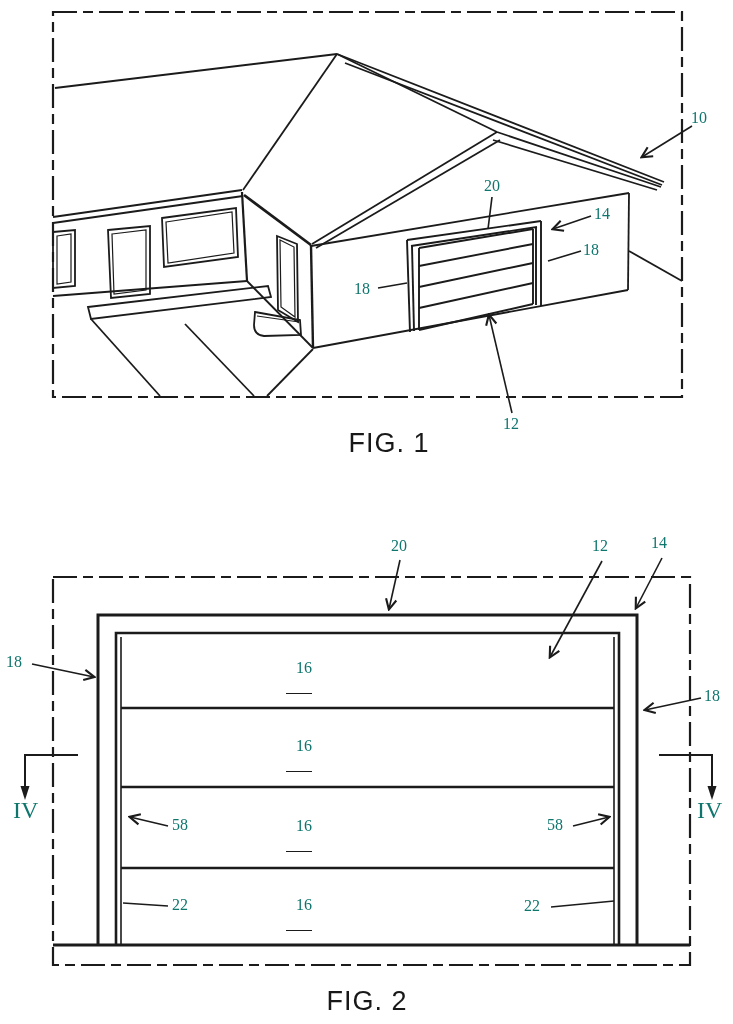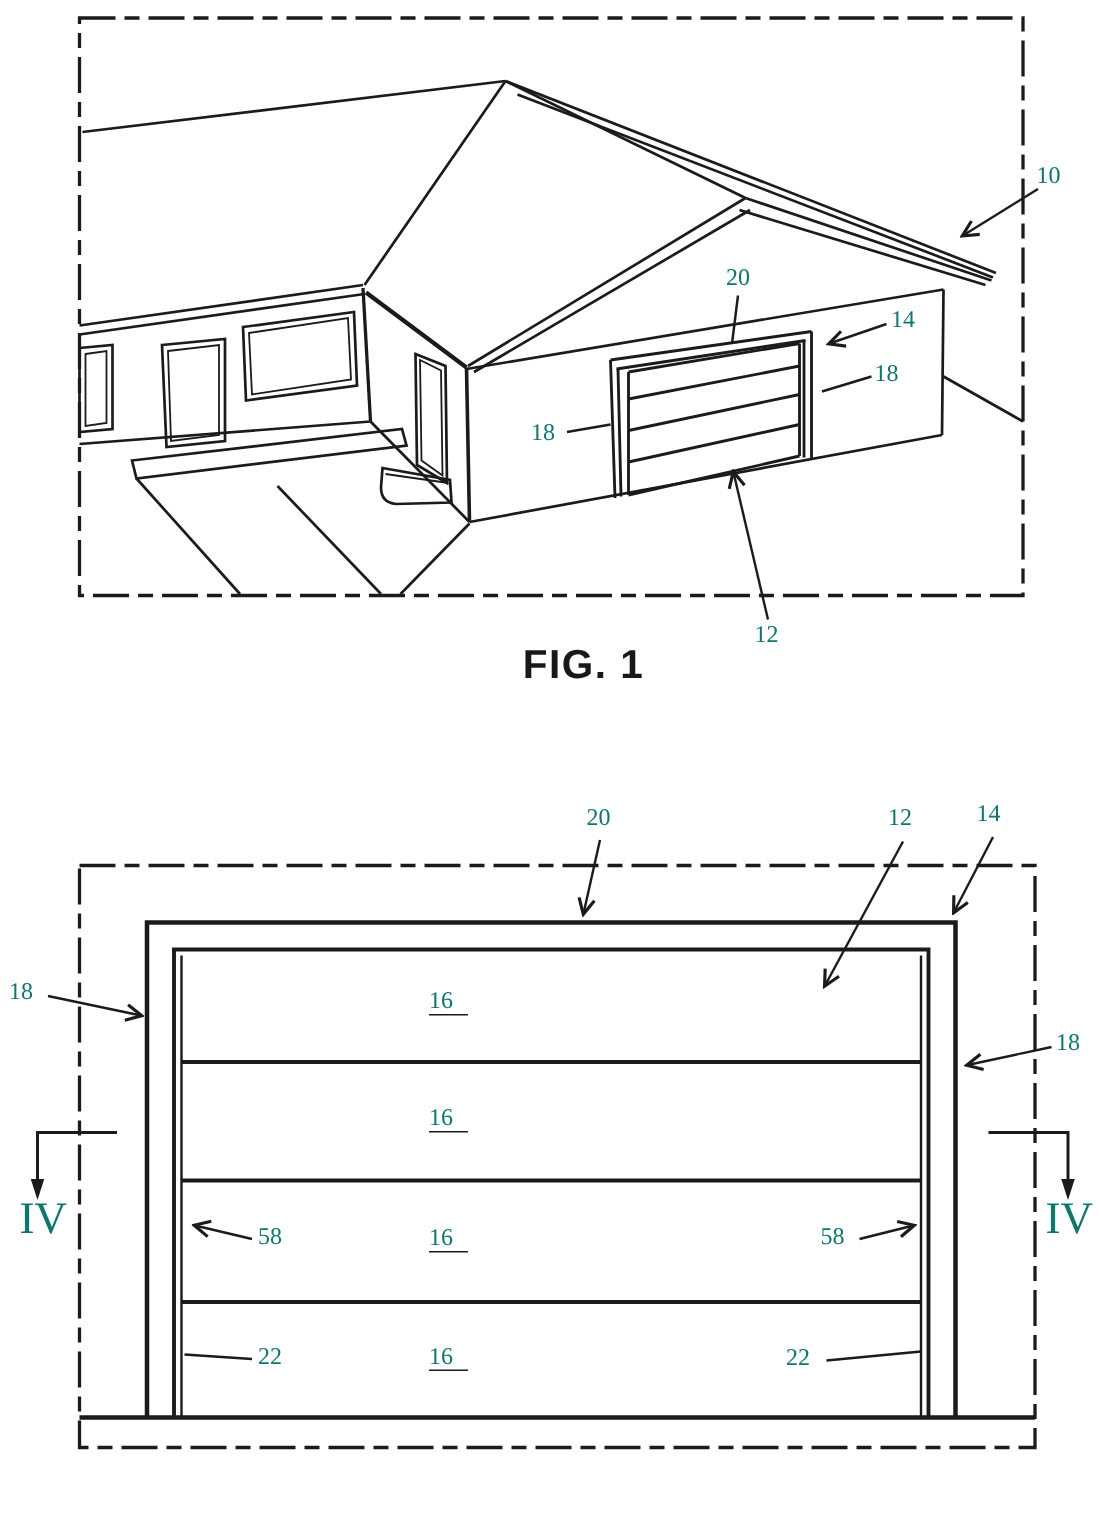--- a/index.html
+++ b/index.html
@@ -1,23 +1,23 @@
 <!DOCTYPE html>
 <html><head>
 <meta charset="utf-8">
 <style>
   html,body{margin:0;padding:0;background:#fff;}
   #page{position:relative;width:733px;height:1024px;background:#ffffff;overflow:hidden;
         font-family:"Liberation Serif", serif;color:#1b1b1b;}
   #art{position:absolute;left:0;top:0;}
   .ref{position:absolute;font:16px/1 "Liberation Serif", serif;color:#0f766e;white-space:nowrap;}
-  .panel-ref{width:26px;text-align:left;border-bottom:1.6px solid #1b1b1b;padding-bottom:0;}
-  .section-ref{font-size:30px;}
+  .panel-ref{width:26px;text-align:right;border-bottom:1.6px solid #1b1b1b;padding-bottom:17px;}
+  .section-ref{font-size:24px;}
   .caption{position:absolute;width:130px;text-align:center;
-           font-family:"Liberation Sans", sans-serif;font-weight:700;font-size:27px;
+           font-family:"Liberation Sans", sans-serif;font-weight:400;font-size:27px;
            letter-spacing:1px;color:#181818;}
 </style>
 </head>
 <body>
 
 <div id="page">
 
   <svg id="art" width="733" height="1024" viewBox="0 0 733 1024" fill="none" stroke="#1b1b1b" stroke-width="1.8" stroke-linecap="butt" stroke-linejoin="miter">
     <defs>
       <marker id="arw" viewBox="0 0 12 12" refX="10" refY="6" markerWidth="14" markerHeight="14" orient="auto-start-reverse" markerUnits="userSpaceOnUse">
@@ -160,14 +160,15 @@
   <span class="ref" style="left:524px;top:898px">22</span>
 
   <span class="ref panel-ref" style="left:286px;top:660px">16</span>
   <span class="ref panel-ref" style="left:286px;top:738px">16</span>
   <span class="ref panel-ref" style="left:286px;top:818px">16</span>
   <span class="ref panel-ref" style="left:286px;top:897px">16</span>
 
   <span class="ref section-ref" style="left:13px;top:798px">IV</span>
   <span class="ref section-ref" style="left:697px;top:798px">IV</span>
 
+  <div class="caption" style="left:302px;top:986px">FIG. 2</div>
 
 </div>
 
 </body></html>

